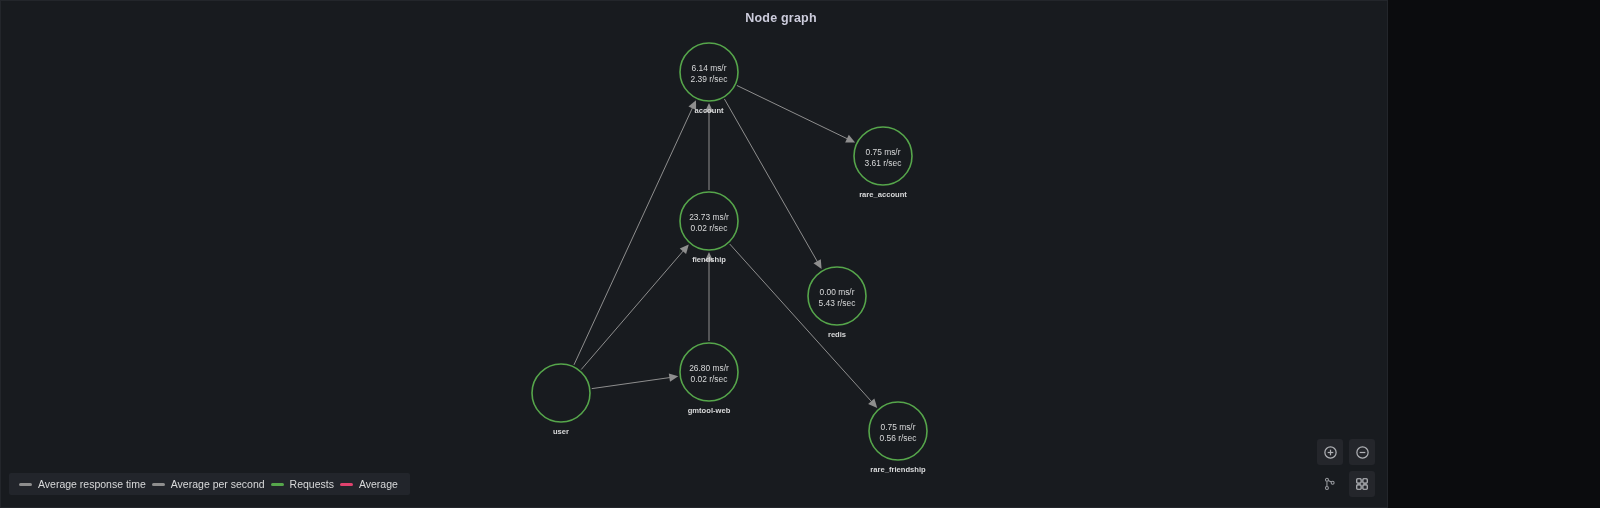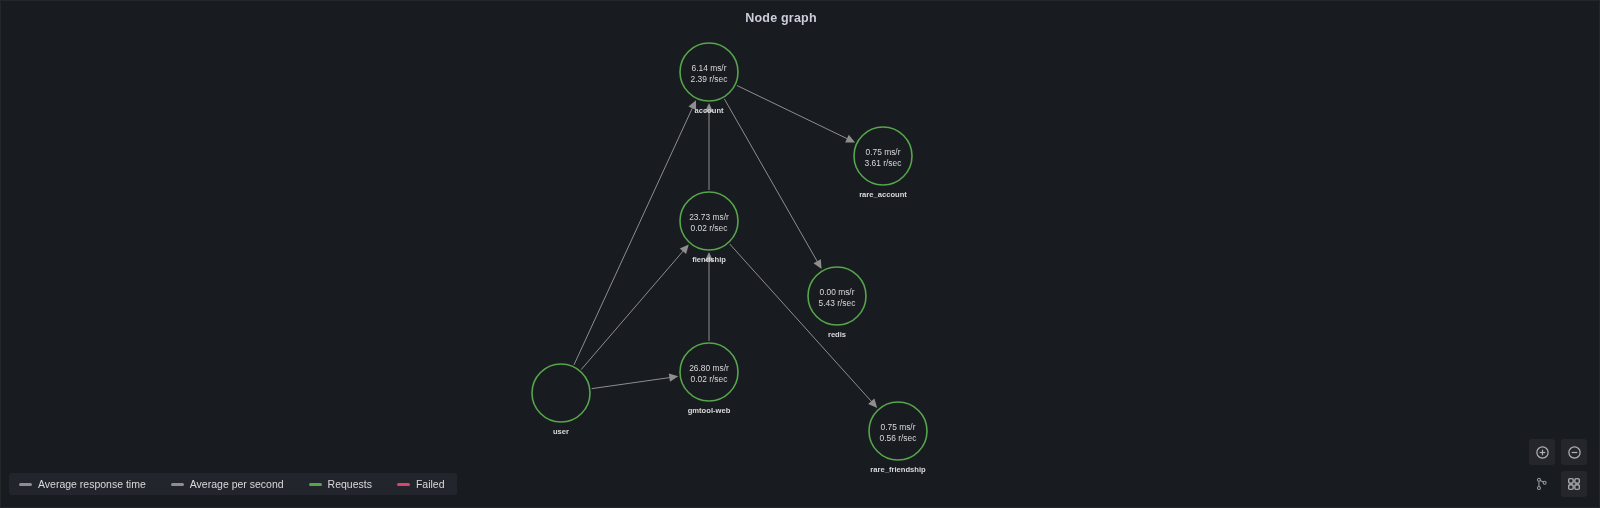--- a/index.html
+++ b/index.html
@@ -6,21 +6,21 @@
     margin: 0;
     padding: 0;
     background: #0b0c0e;
   }
   body {
     font-family: "Liberation Sans", sans-serif;
     -webkit-font-smoothing: antialiased;
   }
   #panel {
     position: relative;
-    width: 1600px;
+    width: 1388px;
     height: 508px;
     background: #181b1f;
     border: 1px solid #23262b;
     box-sizing: border-box;
     overflow: hidden;
   }
   #panel-title {
     position: absolute;
     top: 10px;
     left: 0;
@@ -63,21 +63,21 @@
   }
   .edge-arrow { fill: #8e8e8e; }
 
   
   #legend {
     position: absolute;
     left: 8px;
     bottom: 12px;
     display: flex;
     align-items: center;
-    gap: 25px;
+    gap: 6px;
     background: #22252b;
     border-radius: 2px;
     padding: 6px 12px 6px 10px;
     height: 10px;
   }
   .legend-item {
     display: flex;
     align-items: center;
     gap: 6px;
   }
@@ -213,21 +213,21 @@
       <div class="legend-item">
         <span class="legend-swatch" style="background: rgb(142, 142, 142);"></span>
         <span class="legend-text">Average per second</span>
       </div>
       <div class="legend-item">
         <span class="legend-swatch" style="background: rgb(86, 166, 75);"></span>
         <span class="legend-text">Requests</span>
       </div>
       <div class="legend-item">
         <span class="legend-swatch" style="background: rgb(224, 66, 110);"></span>
-        <span class="legend-text">Failed</span>
+        <span class="legend-text">Average</span>
       </div>
     </div>
 
   <div id="controls">
     <button class="ctrl-btn" title="zoom in">
       <svg width="15" height="15" viewBox="0 0 16 16">
         <circle cx="8" cy="8" r="6" fill="none" stroke="#b0b2b6" stroke-width="1.3"></circle>
         <line x1="8" y1="5" x2="8" y2="11" stroke="#b0b2b6" stroke-width="1.3"></line>
         <line x1="5" y1="8" x2="11" y2="8" stroke="#b0b2b6" stroke-width="1.3"></line>
       </svg>

